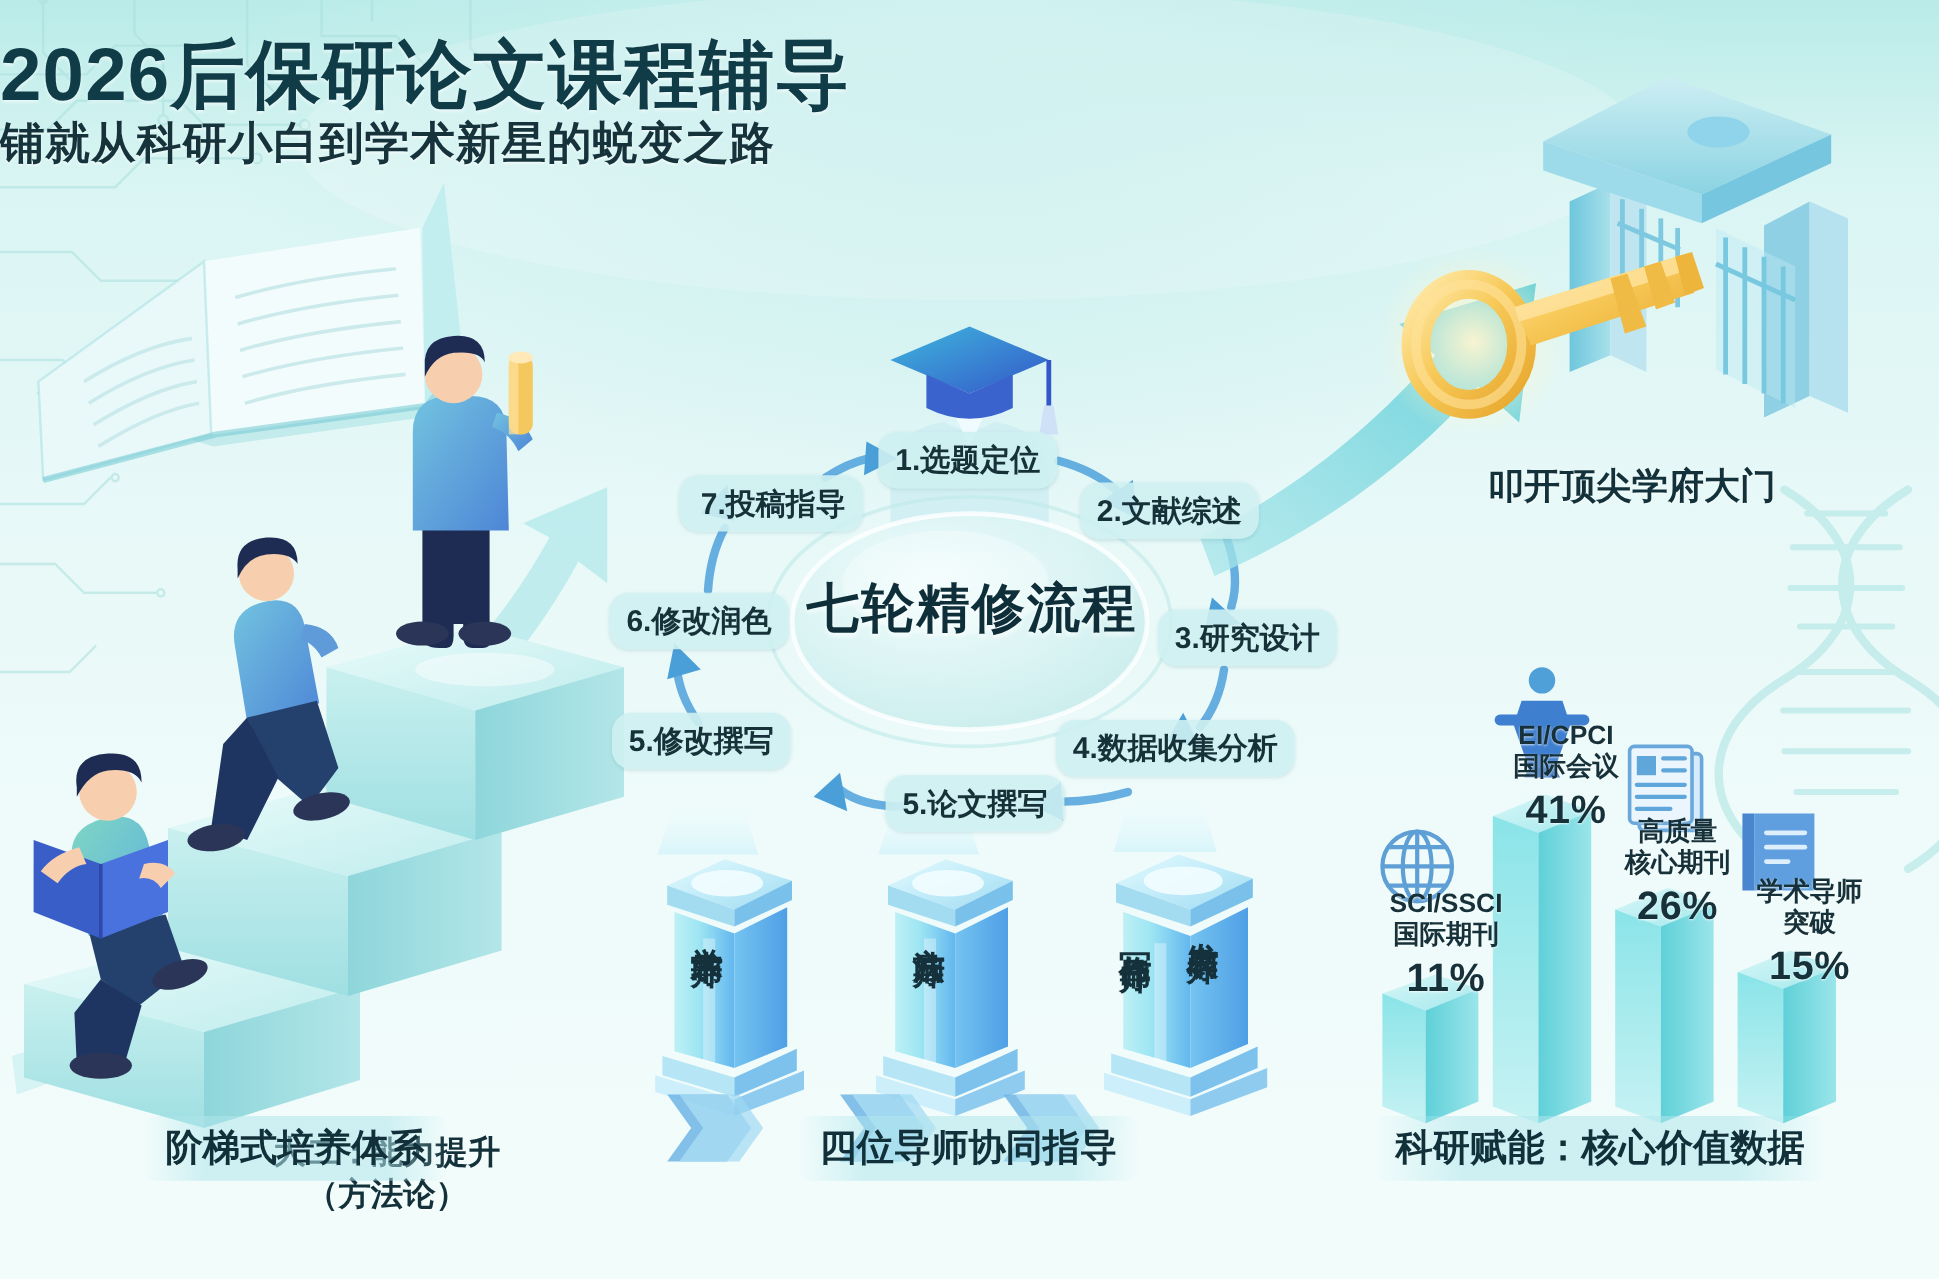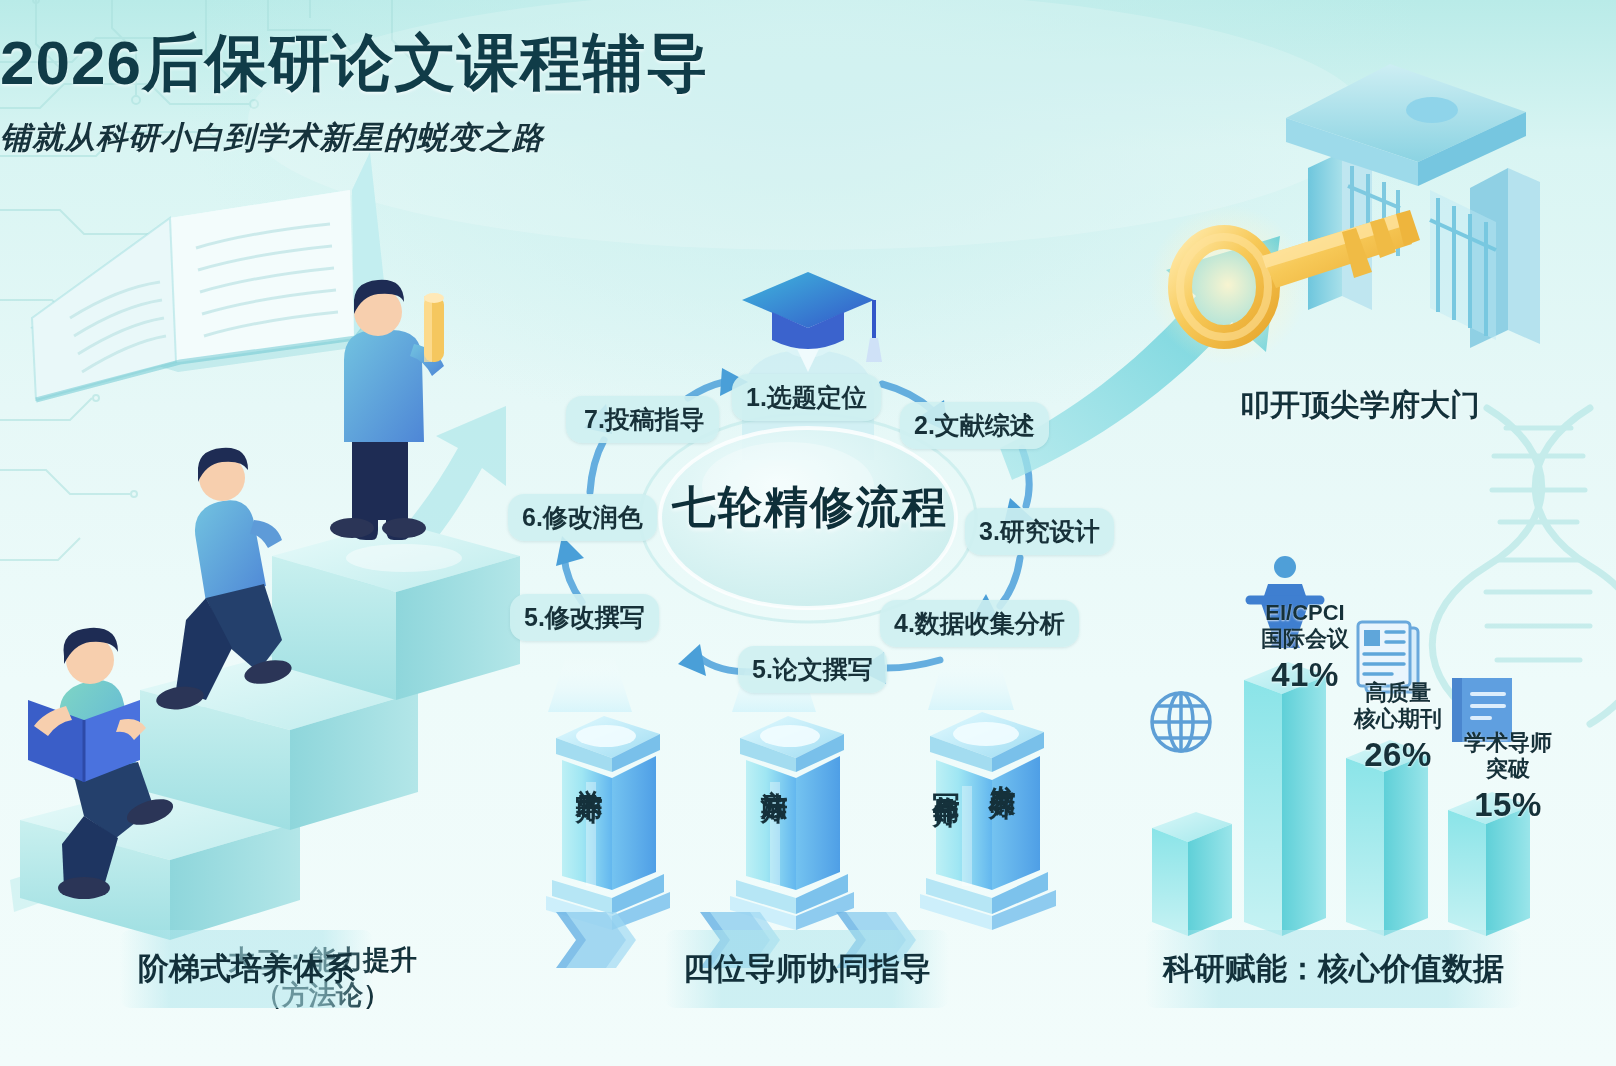--- a/index.html
+++ b/index.html
@@ -19,24 +19,23 @@
   .bgfx { position:absolute; pointer-events:none; }
 
   
   #title-block { position:absolute; left:0; top:30px; width:1616px; text-align:left; z-index:40; }
   #main-title {
     font-size:62px; font-weight:bold; color:#103c48;
     letter-spacing:1px; line-height:1.05;
     text-shadow:0 2px 3px rgba(255,255,255,.65);
   }
   #sub-title {
-    margin-top:22px; font-size:31px; font-weight:bold; color:#16333c;
+    font-size:37px; font-weight:bold; color:#16333c;
     letter-spacing:1px;
     text-shadow:0 1px 2px rgba(255,255,255,.6);
-    font-style:italic;
   }
 
   
   #stairs-panel { position:absolute; left:0; top:255px; width:530px; height:700px; z-index:20; }
   .stair-label { position:absolute; font-weight:bold; color:#13313a; line-height:1.28;
                  text-shadow:0 1px 2px rgba(255,255,255,.75); }
   #lbl-y3 { left:355px; top:560px; font-size:27px; text-align:left; }
   #lbl-y2 { left:228px; top:688px; font-size:27px; text-align:left; }
   #lbl-y1 { left:128px; top:810px; font-size:27px; text-align:left; }
 
@@ -83,21 +82,21 @@
     font-size:30px; font-weight:bold; color:#13313a;
     white-space:nowrap; z-index:30;
     text-shadow:0 1px 3px rgba(255,255,255,.8);
   }
 
   
   .footer-cap {
     position:absolute; top:930px;
     font-size:31px; font-weight:bold; color:#12303a;
     white-space:nowrap; z-index:30;
-    padding:18px 18px; border-radius:10px;
+    padding:6px 18px; border-radius:10px;
     background:linear-gradient(90deg,rgba(180,232,236,0) 0%,rgba(176,230,236,.55) 20%,rgba(176,230,236,.55) 80%,rgba(180,232,236,0) 100%);
   }
   #cap-left   { left:120px; }
   #cap-center { left:665px; }
   #cap-right  { left:1145px; }
 </style>
 </head>
 <body>
 
 <div id="stage">
@@ -535,38 +534,43 @@
       <div style="text-align:center">（方法论）</div>
     </div>
     <div class="stair-label" id="lbl-y1">
       <div>大一：科研启蒙</div>
 
     </div>
   </div>
 
   <div id="flow-panel">
     <div id="flow-center-label">七轮精修流程</div>
-    <div class="flow-chip" style="left:262px;top:124px;">1.选题定位</div>
+    <div class="flow-chip" style="left:262px;top:110px;">1.选题定位</div>
     <div class="flow-chip" style="left:430px;top:152px;">2.文献综述</div>
     <div class="flow-chip" style="left:495px;top:258px;">3.研究设计</div>
     <div class="flow-chip" style="left:410px;top:350px;">4.数据收集分析</div>
     <div class="flow-chip" style="left:268px;top:396px;">5.论文撰写</div>
     <div class="flow-chip" style="left:40px;top:344px;">5.修改撰写</div>
     <div class="flow-chip" style="left:38px;top:244px;">6.修改润色</div>
     <div class="flow-chip" style="left:96px;top:146px;padding-left:18px;">7.投稿指导</div>
   </div>
 
   <div id="pillars-panel">
     <div class="pillar-text" style="left:55px;top:88px;">学术导师</div>
     <div class="pillar-text" style="left:240px;top:88px;">方法导师</div>
     <div class="pillar-text" style="left:412px;top:92px;">写作导师</div>
     <div class="pillar-text" style="left:468px;top:84px;">发表导师</div>
   </div>
 
   <div id="chart-panel">
+    <div class="bar-label" style="left:10px;top:200px;width:160px;">
+      <div class="bar-name">SCI/SSCI</div>
+      <div class="bar-name">国际期刊</div>
+      <div class="bar-pct">11%</div>
+    </div>
     <div class="bar-label" style="left:110px;top:60px;width:160px;">
       <div class="bar-name">EI/CPCI</div>
       <div class="bar-name">国际会议</div>
       <div class="bar-pct">41%</div>
     </div>
     <div class="bar-label" style="left:208px;top:140px;width:150px;">
       <div class="bar-name">高质量</div>
       <div class="bar-name">核心期刊</div>
       <div class="bar-pct">26%</div>
     </div>

